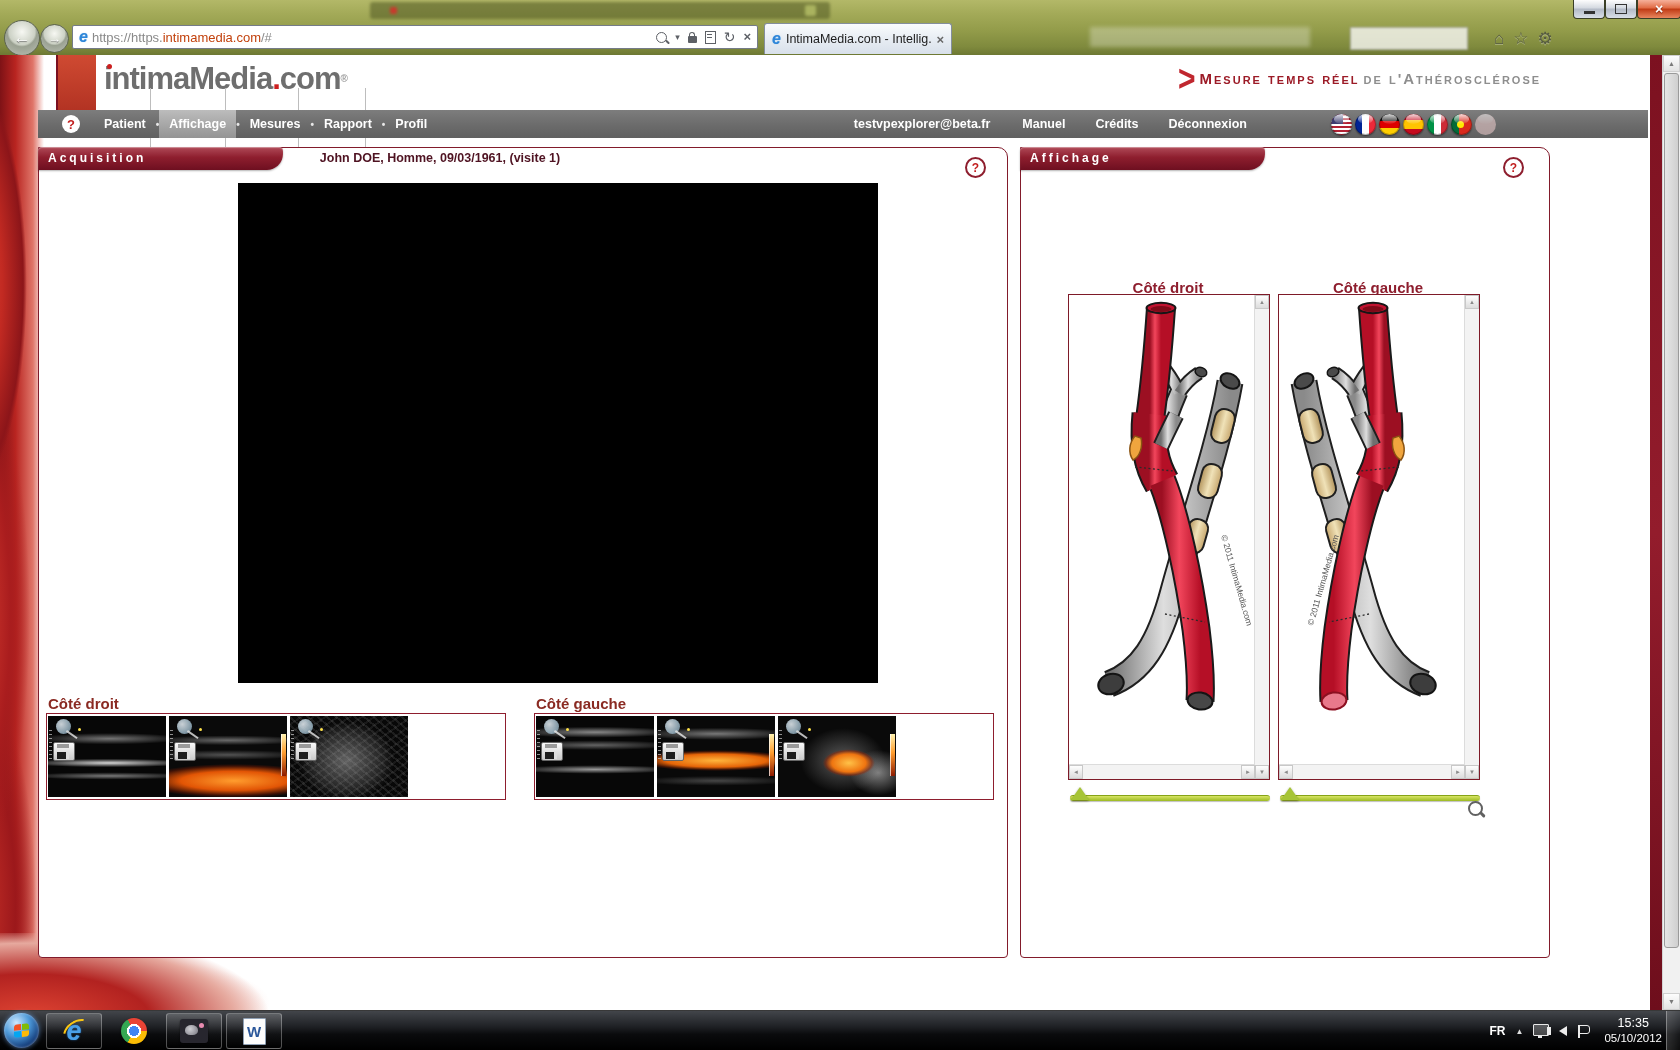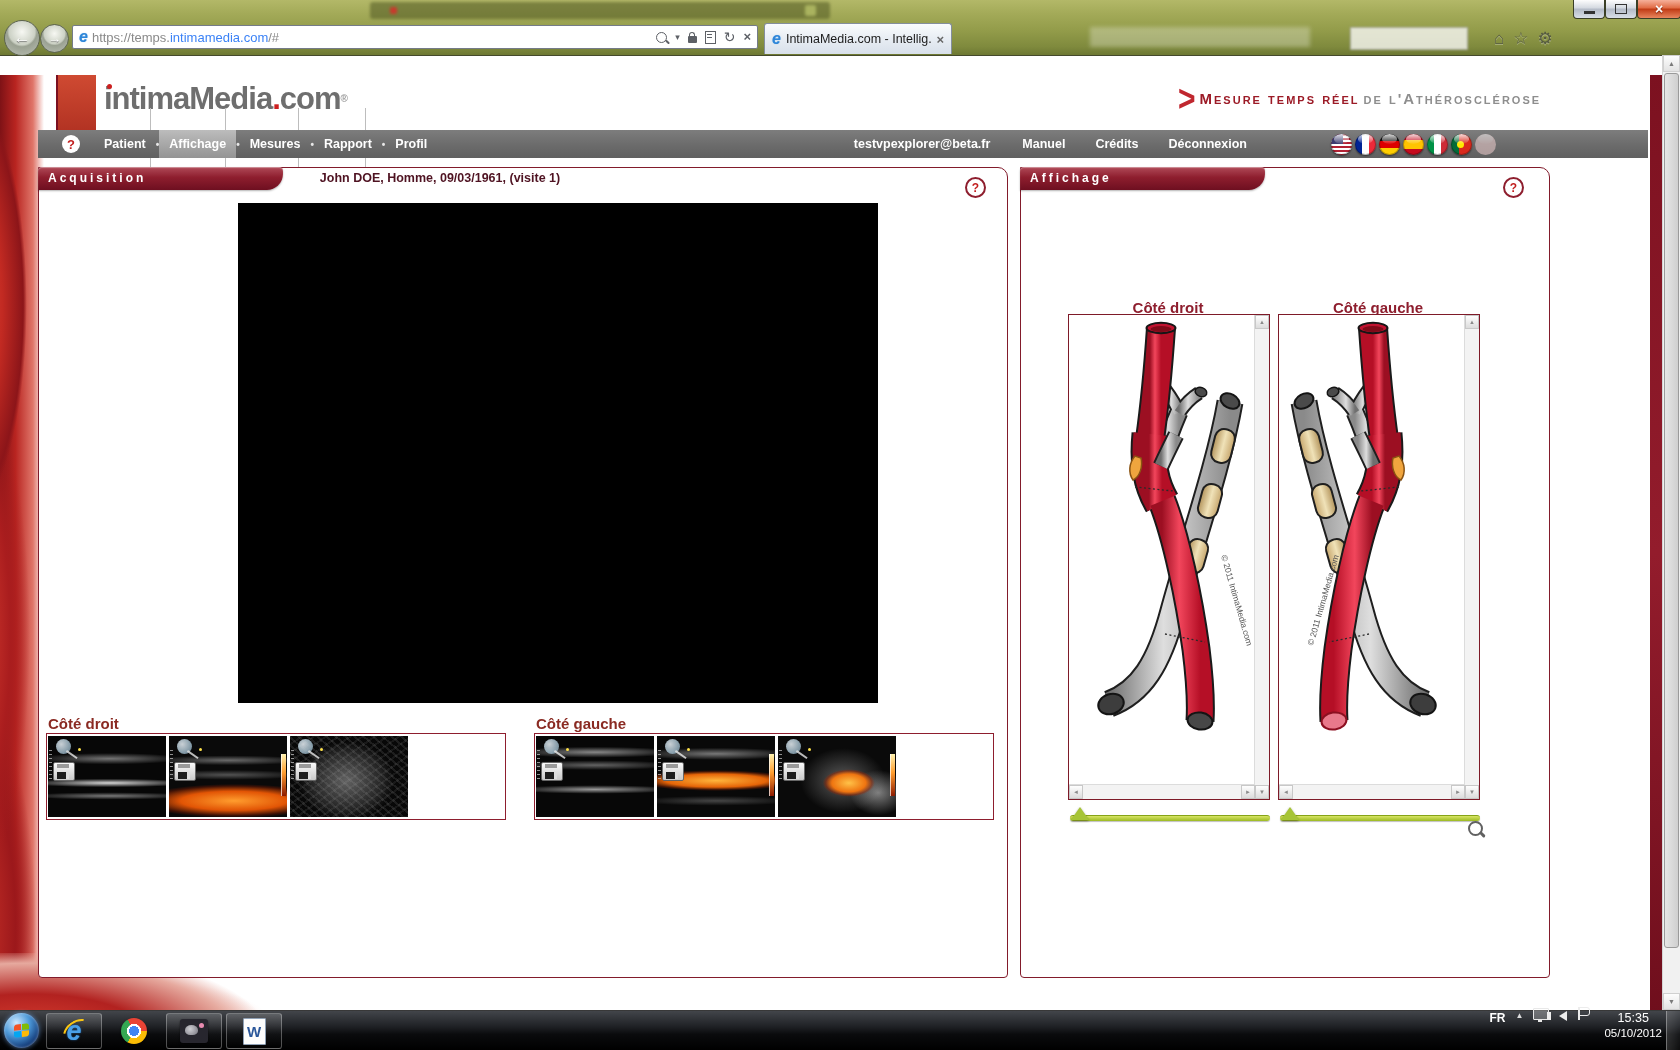--- a/index.html
+++ b/index.html
@@ -37,21 +37,21 @@
     text-shadow:0 1px 1px #666;font-weight:bold;}
   .btn-back{left:4px;top:20px;width:34px;height:34px;font-size:17px;}
   .btn-forward{left:40px;top:24px;width:27px;height:27px;font-size:13px;}
 
   .addrbar{left:72px;top:25px;width:686px;height:24px;background:#fff;
     border:1px solid #747b88;border-radius:2px;box-sizing:border-box;
     display:flex;align-items:center;padding:0 6px;gap:4px;}
   .ie-mini{font-weight:bold;font-style:italic;font-size:16px;color:#2f86d8;line-height:16px;
     text-shadow:0 0 1px #8bc0ef;flex:0 0 auto;}
   .url-text{font-size:13px;color:#8a8a8a;white-space:nowrap;flex:1 1 auto;}
-  .url-text b{color:#3b82f6;font-weight:normal;}
+  .url-text b{color:#c2410c;font-weight:normal;}
   .addr-icons{display:flex;align-items:center;gap:8px;flex:0 0 auto;color:#5d6066;}
   .mag-ico{width:9px;height:9px;border:1.5px solid #5d6066;border-radius:50%;position:relative;}
   .mag-ico::after{content:'';position:absolute;left:8px;top:8px;width:5px;height:2px;background:#5d6066;
     transform:rotate(45deg);border-radius:1px;}
   .caret{font-size:9px;color:#5d6066;}
   .lock-ico{width:9px;height:7px;background:#5d6066;border-radius:1px;position:relative;margin-top:4px;}
   .lock-ico::before{content:'';position:absolute;left:1.5px;top:-4px;width:4px;height:4px;
     border:1.5px solid #5d6066;border-bottom:none;border-radius:4px 4px 0 0;}
   .page-ico{width:9px;height:11px;border:1.5px solid #5d6066;position:relative;background:#fff;}
   .page-ico::after{content:'';position:absolute;left:1px;top:2px;width:5px;height:1.5px;background:#5d6066;
@@ -63,21 +63,21 @@
     background:linear-gradient(180deg,#fafcfd,#e9eef4 45%,#d8e0ea);
     border:1px solid #848e9d;border-bottom:none;border-radius:3px 3px 0 0;
     display:flex;align-items:center;padding:0 7px;gap:5px;}
   .tab-title{font-size:12.5px;color:#1c1c1c;white-space:nowrap;overflow:hidden;flex:1;}
   .tab-close{font-size:13px;color:#666;font-weight:bold;}
 
   .chrome-icons{left:1494px;top:28px;display:flex;gap:9px;align-items:center;
     color:#565b40;font-size:17px;text-shadow:0 1px 0 rgba(255,255,255,.35);}
 
   
-  .page{left:0;top:55px;width:1662px;height:955px;background:#fff;overflow:hidden;margin-top:20px;}
+  .page{left:0;top:55px;width:1662px;height:955px;background:#fff;overflow:hidden;}
   .swirl-left{position:absolute;left:0;top:0;width:44px;height:955px;z-index:1;
     background:
      radial-gradient(90px 300px at -38px 230px,#ef5a43 0%,#c22a22 45%,#8c1519 68%,rgba(140,21,25,0) 72%),
      radial-gradient(80px 340px at -30px 560px,#e14434 0%,#aa1d1e 50%,rgba(170,29,30,0) 75%),
      radial-gradient(90px 300px at -34px 850px,#d93b2d 0%,#9c181b 55%,rgba(156,24,27,0) 78%),
      linear-gradient(90deg,#7e1216 0%,#b82420 35%,#e0766a 75%,#fff 100%);}
   .swirl-bottom{position:absolute;left:0;top:878px;width:340px;height:77px;z-index:1;
     background:
      radial-gradient(300px 110px at 30px 85px,#e04533 0%,#b22220 40%,#e6a99e 68%,rgba(255,255,255,0) 80%),
      radial-gradient(200px 60px at 120px 70px,rgba(220,80,60,.55),rgba(255,255,255,0) 75%);}
@@ -268,21 +268,21 @@
     background:
       radial-gradient(circle at 50% 50%,#4285f4 0 27%,#fff 28% 38%,rgba(0,0,0,0) 39%),
       conic-gradient(from -30deg,#ea4335 0 120deg,#fbbc05 120deg 240deg,#34a853 240deg 360deg);
     box-shadow:0 1px 2px rgba(0,0,0,.6);}
   .app3-ico{width:28px;height:24px;border-radius:3px;background:#27262e;position:relative;box-shadow:0 1px 2px rgba(0,0,0,.6);}
   .app3-ico::before{content:'';position:absolute;left:5px;top:6px;width:13px;height:10px;border-radius:50% 50% 40% 40%;
     background:radial-gradient(circle at 40% 40%,#cfcfd4,#76757e);}
   .app3-ico::after{content:'';position:absolute;right:4px;top:4px;width:5px;height:5px;border-radius:50%;background:#e88bb0;}
   .word-ico{width:21px;height:25px;background:#fdfdfd;border:1px solid #8fa0b5;border-radius:1px;
     display:flex;align-items:center;justify-content:center;font-weight:bold;font-size:15px;color:#2b579a;}
-  .tray{position:absolute;right:0;top:0;height:40px;display:flex;align-items:flex-start;color:#fff;}
+  .tray{position:absolute;right:0;top:0;height:40px;display:flex;align-items:center;color:#fff;}
   .tray-lang{font-size:12px;font-weight:bold;margin-right:10px;}
   .tray-chevron{font-size:8px;color:#ddd;margin-right:10px;}
   .tray-net{width:14px;height:10px;border:1px solid #e8e8e8;border-radius:1px;background:rgba(255,255,255,.25);
     position:relative;margin-right:10px;margin-top:-3px;}
   .tray-net::after{content:'';position:absolute;left:4px;top:10px;width:4px;height:3px;background:#e8e8e8;}
   .tray-vol{width:0;height:0;border-top:5px solid transparent;border-bottom:5px solid transparent;
     border-right:8px solid #ececec;position:relative;margin-right:12px;}
   .tray-vol::before{content:'';position:absolute;left:-12px;top:-4px;width:4px;height:8px;background:#ececec;}
   .tray-flagico{width:9px;height:7px;border:1px solid #ececec;border-radius:1px 3px 3px 1px;position:relative;margin-right:14px;margin-top:-4px;}
   .tray-flagico::after{content:'';position:absolute;left:-2px;top:-1px;width:1.5px;height:13px;background:#ececec;}
@@ -318,21 +318,21 @@
 
     <div class="abs navcircle btn-back">
         <span>←</span>
       </div>
     <div class="abs navcircle btn-forward">
         <span>→</span>
       </div>
 
     <div class="abs addrbar">
       <span class="ie-mini">e</span>
-      <span class="url-text"><span>https://temps.</span><b>intimamedia.com</b><span>/#</span></span>
+      <span class="url-text"><span>https://https.</span><b>intimamedia.com</b><span>/#</span></span>
       <span class="addr-icons">
         <span class="mag-ico"></span>
         <span class="caret">▾</span>
         <span class="lock-ico"></span>
         <span class="page-ico"></span>
         <span class="refresh-g">↻</span>
         <span class="stop-g">×</span>
       </span>
     </div>
 

